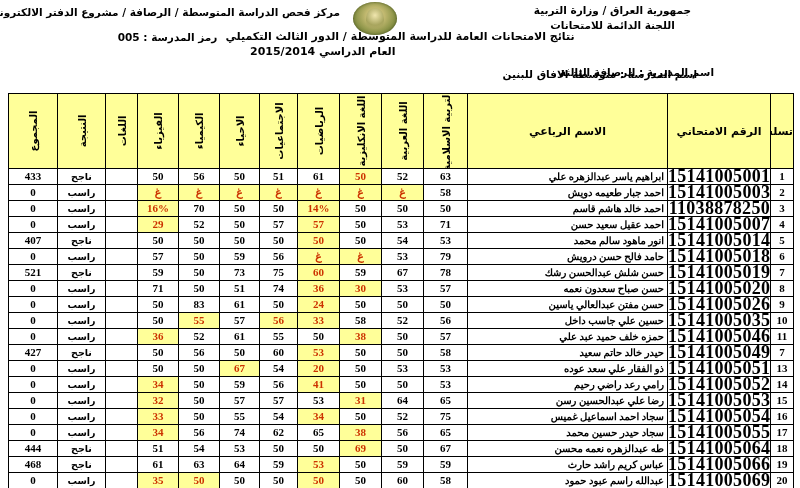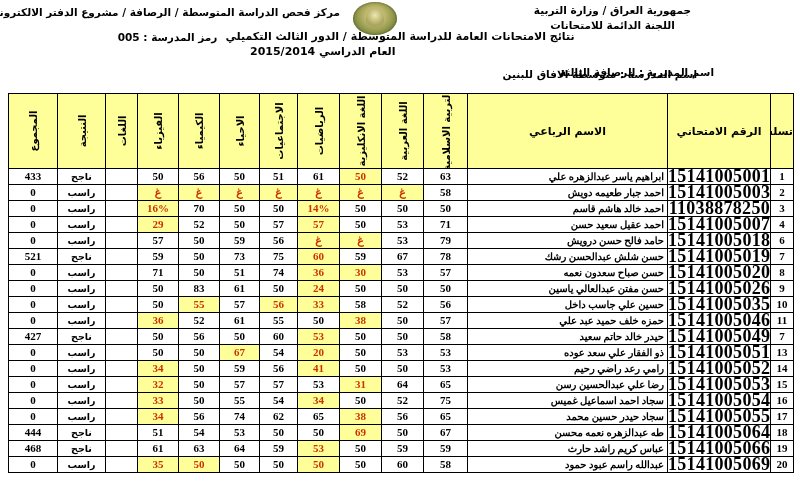--- a/index.html
+++ b/index.html
@@ -194,20 +194,36 @@
         <td class="c-social">57</td>
         <td class="c-math hl">57</td>
         <td class="c-english">50</td>
         <td class="c-arabic">53</td>
         <td class="c-islamic">71</td>
         <td class="c-name">احمد عقيل سعيد حسن</td>
         <td class="c-exam_number">15141005007</td>
         <td class="c-serial">4</td>
       </tr>
       <tr>
+        <td class="c-total">407</td>
+        <td class="c-result">ناجح</td>
+        <td class="c-languages"></td>
+        <td class="c-physics">50</td>
+        <td class="c-chemistry">50</td>
+        <td class="c-biology">50</td>
+        <td class="c-social">50</td>
+        <td class="c-math hl">50</td>
+        <td class="c-english">50</td>
+        <td class="c-arabic">54</td>
+        <td class="c-islamic">53</td>
+        <td class="c-name">انور ماهود سالم محمد</td>
+        <td class="c-exam_number">15141005014</td>
+        <td class="c-serial">5</td>
+      </tr>
+      <tr>
         <td class="c-total">0</td>
         <td class="c-result">راسب</td>
         <td class="c-languages"></td>
         <td class="c-physics">57</td>
         <td class="c-chemistry">50</td>
         <td class="c-biology">59</td>
         <td class="c-social">56</td>
         <td class="c-math hl">غ</td>
         <td class="c-english hl">غ</td>
         <td class="c-arabic">53</td>

